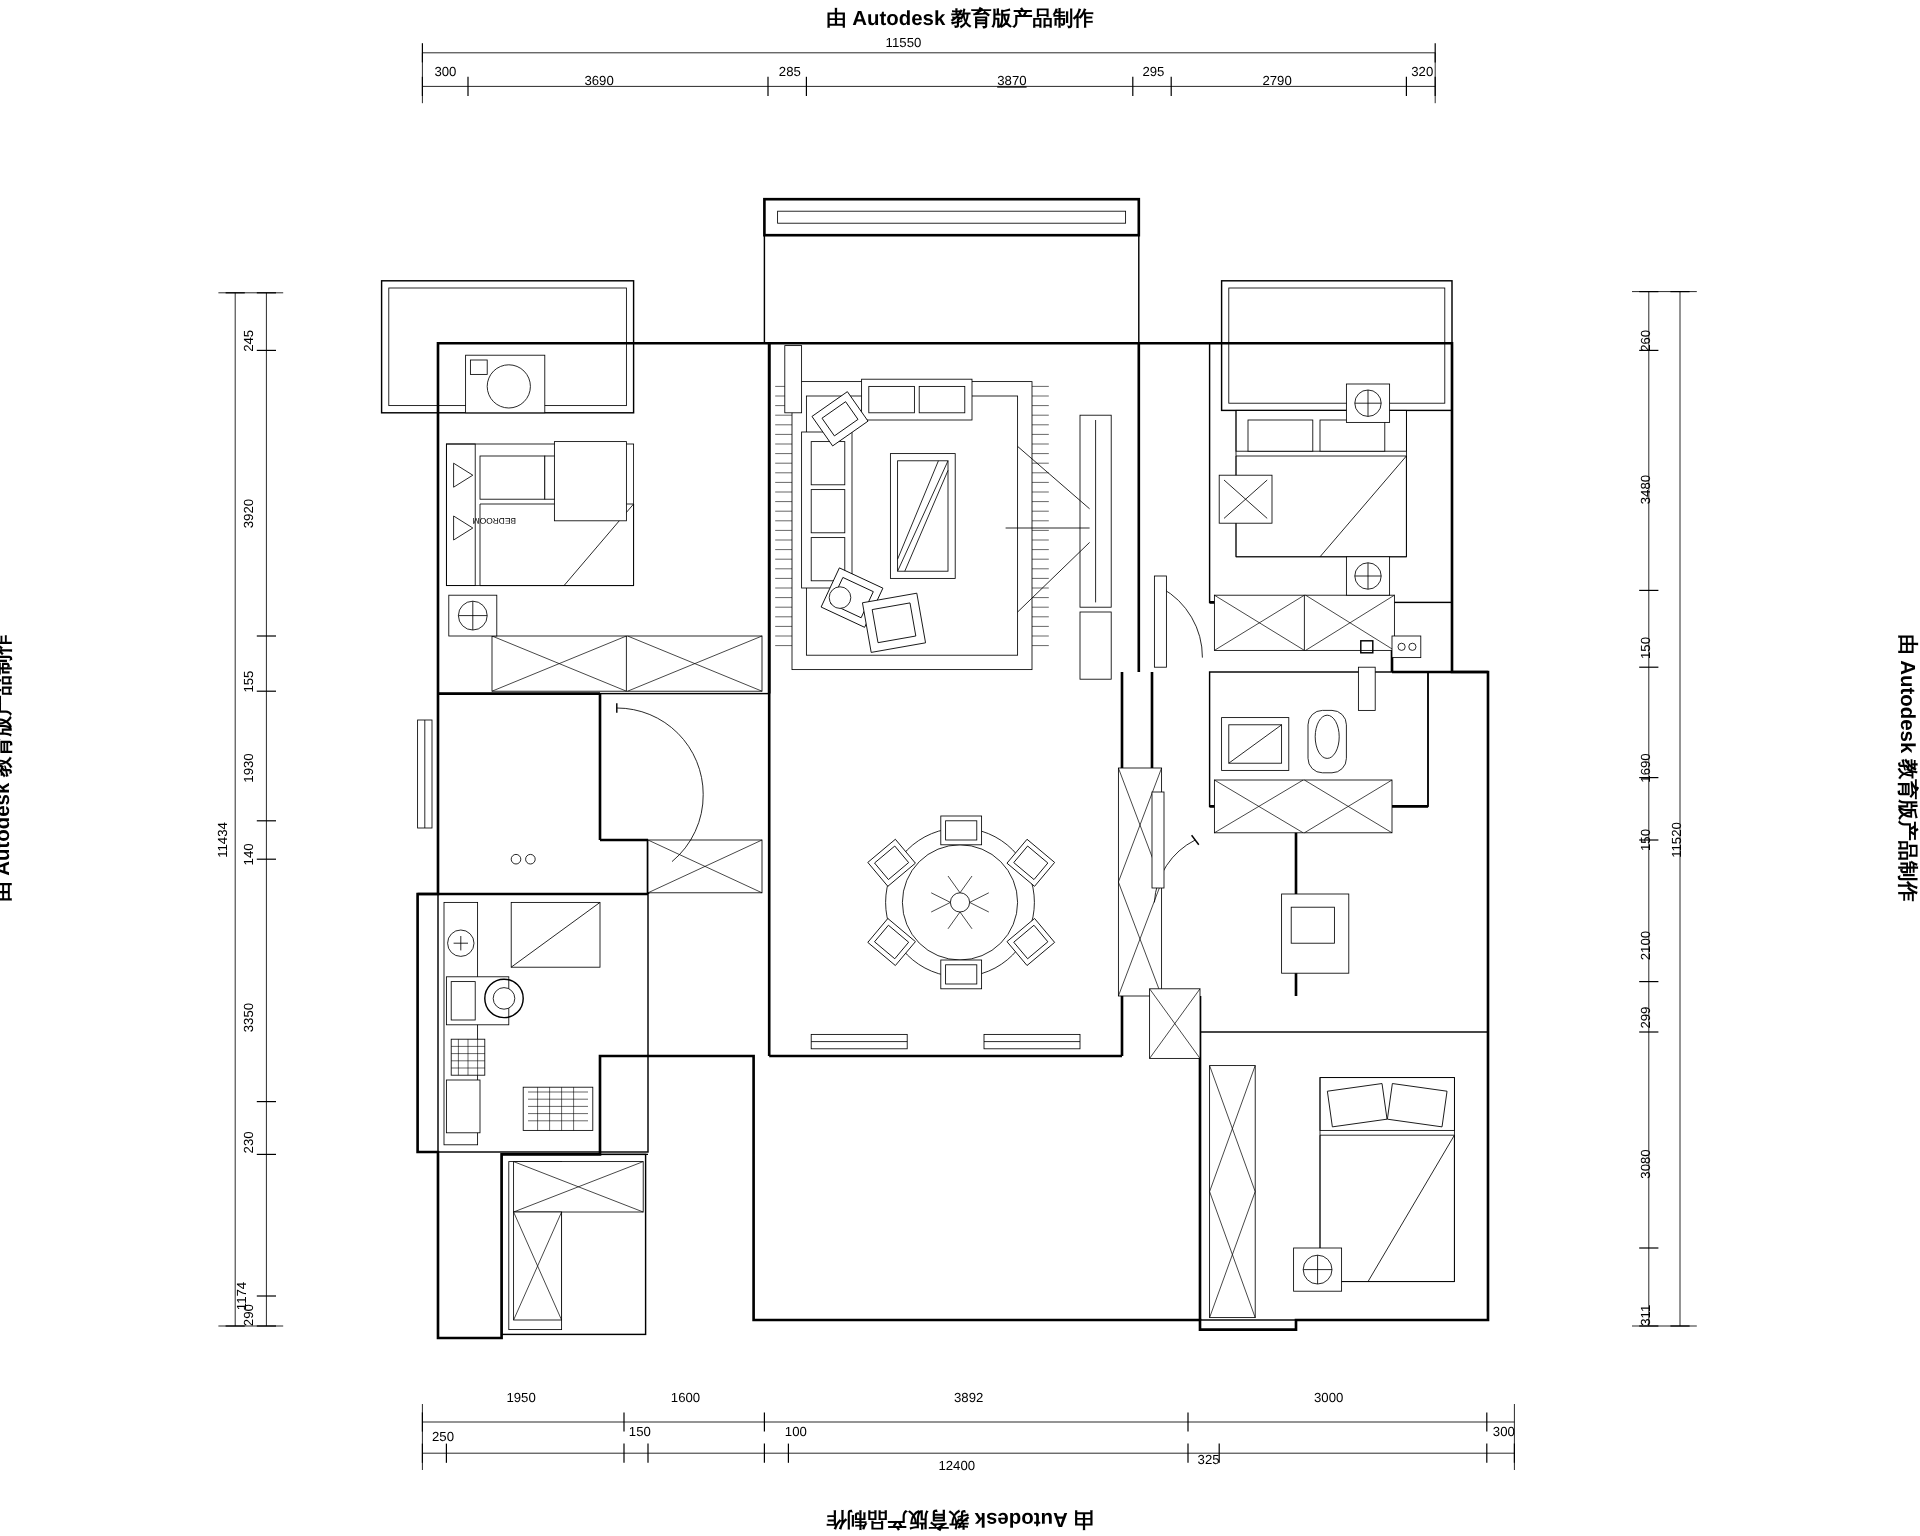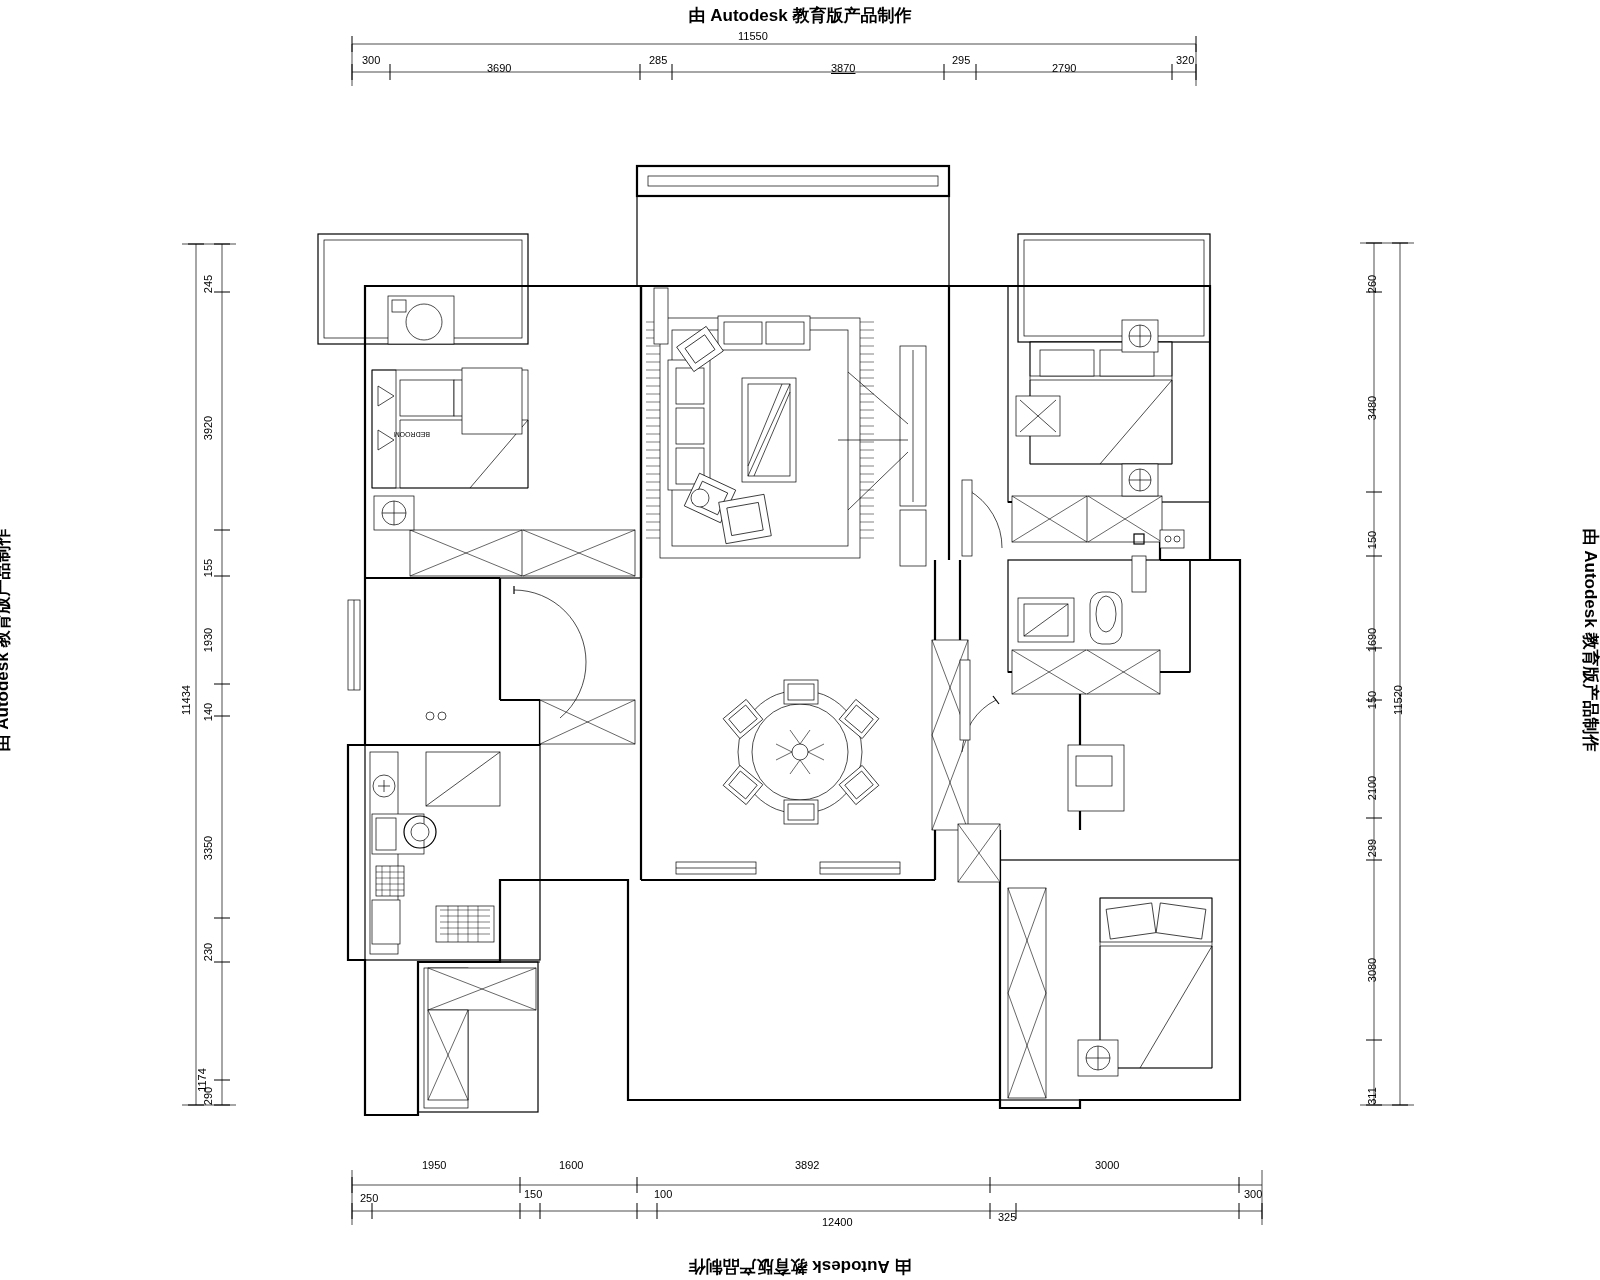--- a/index.html
+++ b/index.html
@@ -534,21 +534,21 @@
 
 <div class="dim" style="left:738px;top:30px;">11550</div>
 <div class="dim" style="left:362px;top:54px;">300</div>
 <div class="dim" style="left:487px;top:62px;">3690</div>
 <div class="dim" style="left:649px;top:54px;text-align:center;">285</div>
 <div class="dim" style="left:831px;top:62px;text-decoration:underline;">3870</div>
 <div class="dim" style="left:952px;top:54px;">295</div>
 <div class="dim" style="left:1052px;top:62px;">2790</div>
 <div class="dim" style="left:1176px;top:54px;">320</div>
 
-<div class="dim" style="left:782px;top:1216px;margin-left:40px;">12400</div>
+<div class="dim" style="left:782px;top:1216px;">12400</div>
 <div class="dim" style="left:422px;top:1159px;">1950</div>
 <div class="dim" style="left:559px;top:1159px;text-align:right;">1600</div>
 <div class="dim" style="left:795px;top:1159px;">3892</div>
 <div class="dim" style="left:1095px;top:1159px;">3000</div>
 <div class="dim" style="left:360px;top:1192px;text-align:right;">250</div>
 <div class="dim" style="left:524px;top:1188px;">150</div>
 <div class="dim" style="left:654px;top:1188px;">100</div>
 <div class="dim" style="left:998px;top:1188px;margin-top:23px;">325</div>
 <div class="dim" style="left:1244px;top:1188px;">300</div>
 

